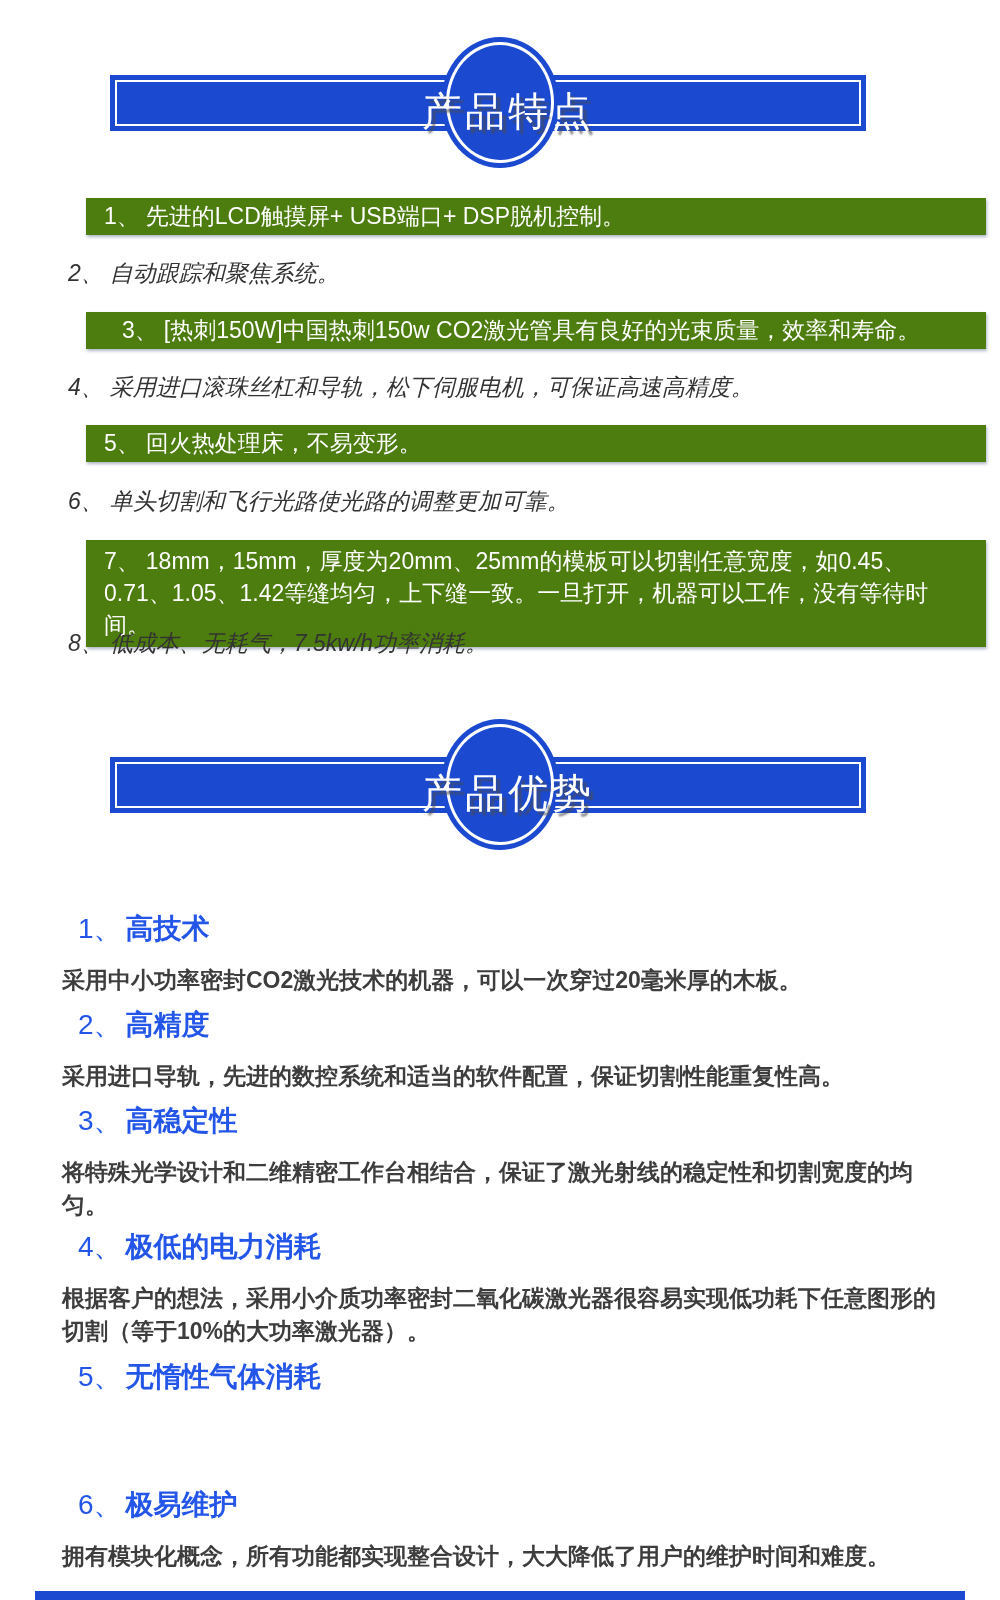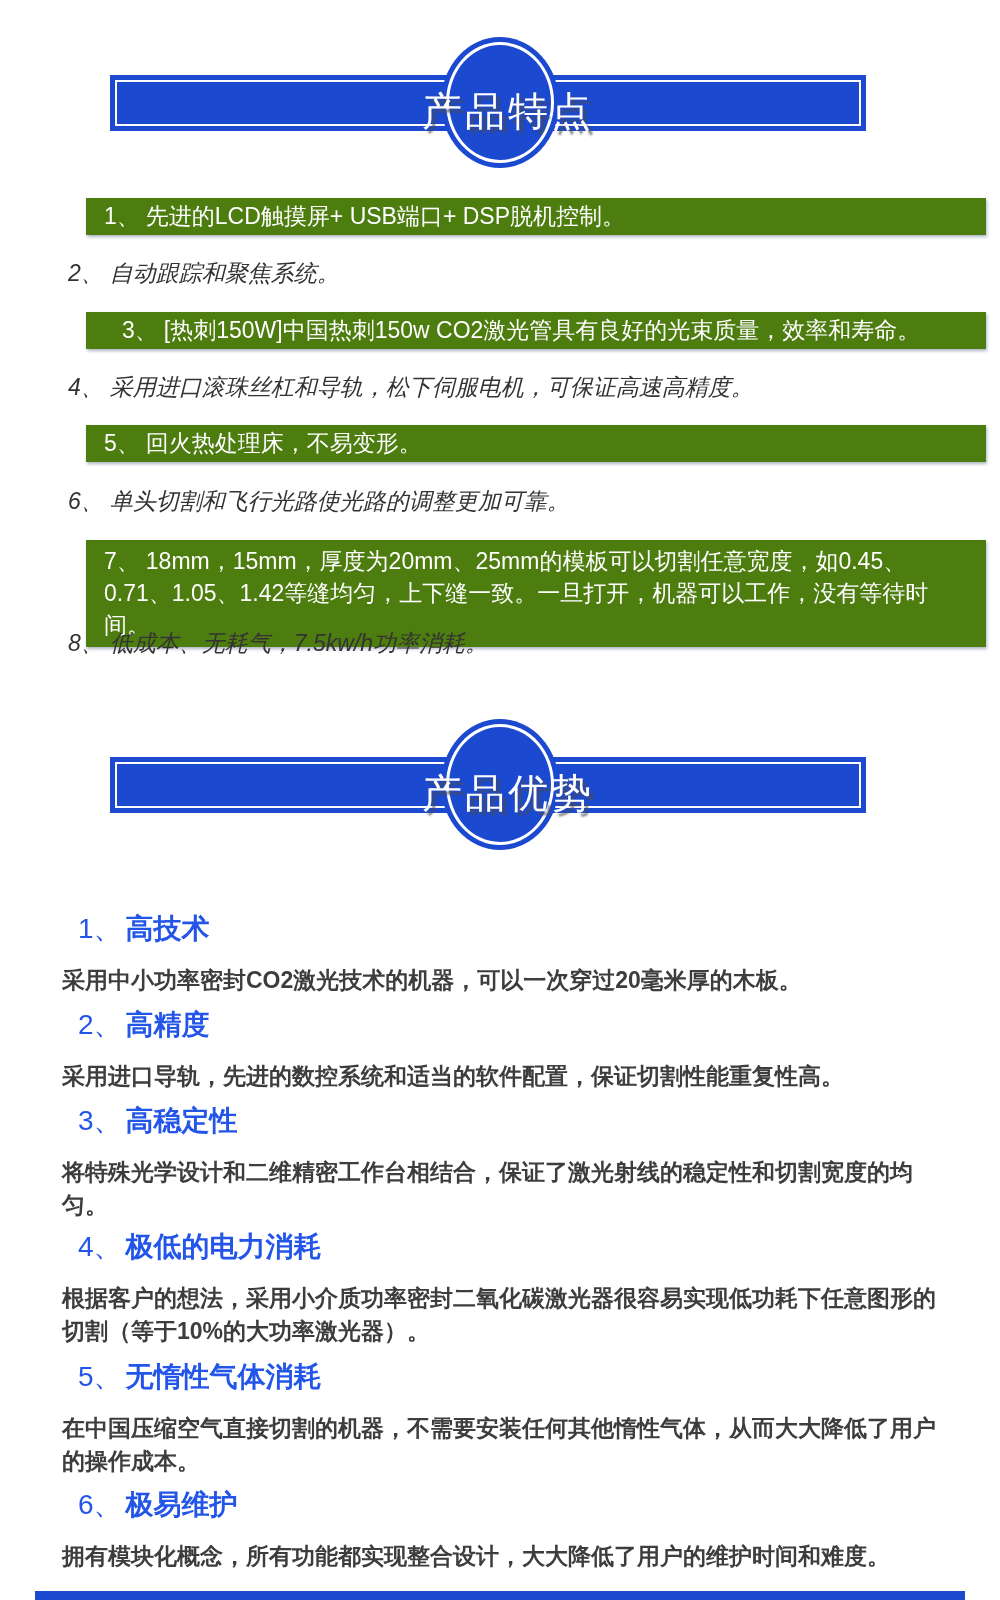--- a/index.html
+++ b/index.html
@@ -109,21 +109,20 @@
   <div class="adv" style="top:1086px;">
     <h2 class="adv-head"><span class="adv-num">3、</span><span>高稳定性</span></h2>
     <p class="adv-body">将特殊光学设计和二维精密工作台相结合，保证了激光射线的稳定性和切割宽度的均匀。</p>
   </div>
   <div class="adv" style="top:1212px;">
     <h2 class="adv-head"><span class="adv-num">4、</span><span>极低的电力消耗</span></h2>
     <p class="adv-body">根据客户的想法，采用小介质功率密封二氧化碳激光器很容易实现低功耗下任意图形的切割（等于10%的大功率激光器）。</p>
   </div>
   <div class="adv" style="top:1342px;">
     <h2 class="adv-head"><span class="adv-num">5、</span><span>无惰性气体消耗</span></h2>
-    <p class="adv-body">在中国压缩空气直接切割的机器，不需要安装任何其他惰性气体，从而大大降低了用户的操作成本。</p>
   </div>
   <div class="adv" style="top:1470px;">
     <h2 class="adv-head"><span class="adv-num">6、</span><span>极易维护</span></h2>
     <p class="adv-body">拥有模块化概念，所有功能都实现整合设计，大大降低了用户的维护时间和难度。</p>
   </div>
 
   <div class="bottom-strip"></div>
 
 </div>
 

